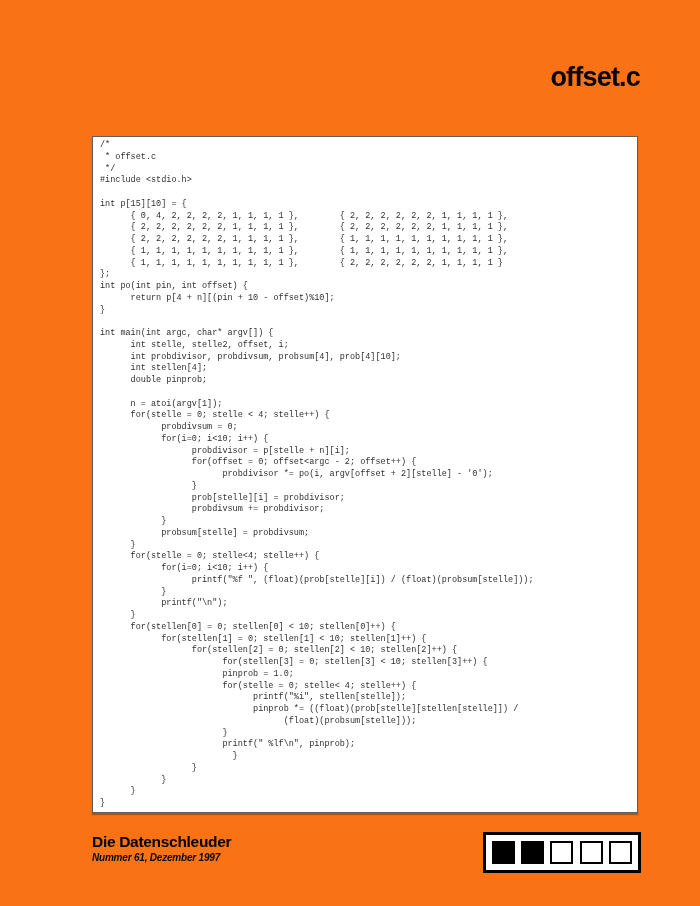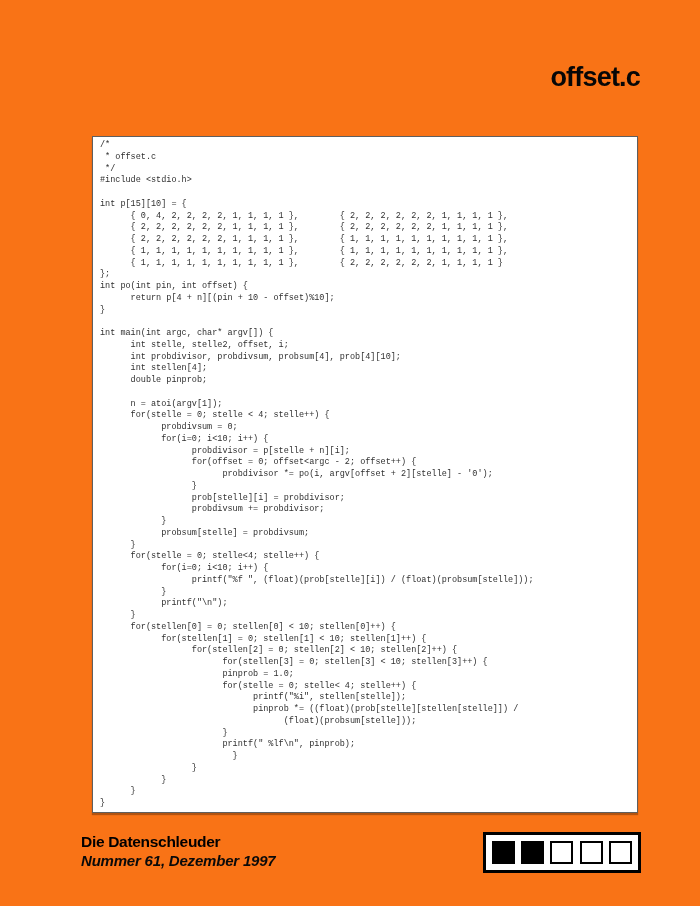--- a/index.html
+++ b/index.html
@@ -44,32 +44,32 @@
     margin: 0;
     font-family: "Liberation Mono", "DejaVu Sans Mono", monospace;
     font-size: 8.5px;
     line-height: 11.75px;
     letter-spacing: 0;
     color: #303030;
     white-space: pre;
   }
   .footer-left {
     position: absolute;
-    left: 81px;
+    left: 92px;
     top: 833px;
   }
   .pub-name {
     font-size: 15.5px;
     font-weight: bold;
     letter-spacing: -0.3px;
     color: #000000;
     line-height: 17px;
   }
   .issue-line {
-    font-size: 15px;
+    font-size: 10px;
     font-weight: bold;
     font-style: italic;
     letter-spacing: -0.2px;
     color: #0a0a0a;
     margin-top: 2px;
   }
   .indicator {
     position: absolute;
     left: 483px;
     top: 832px;

